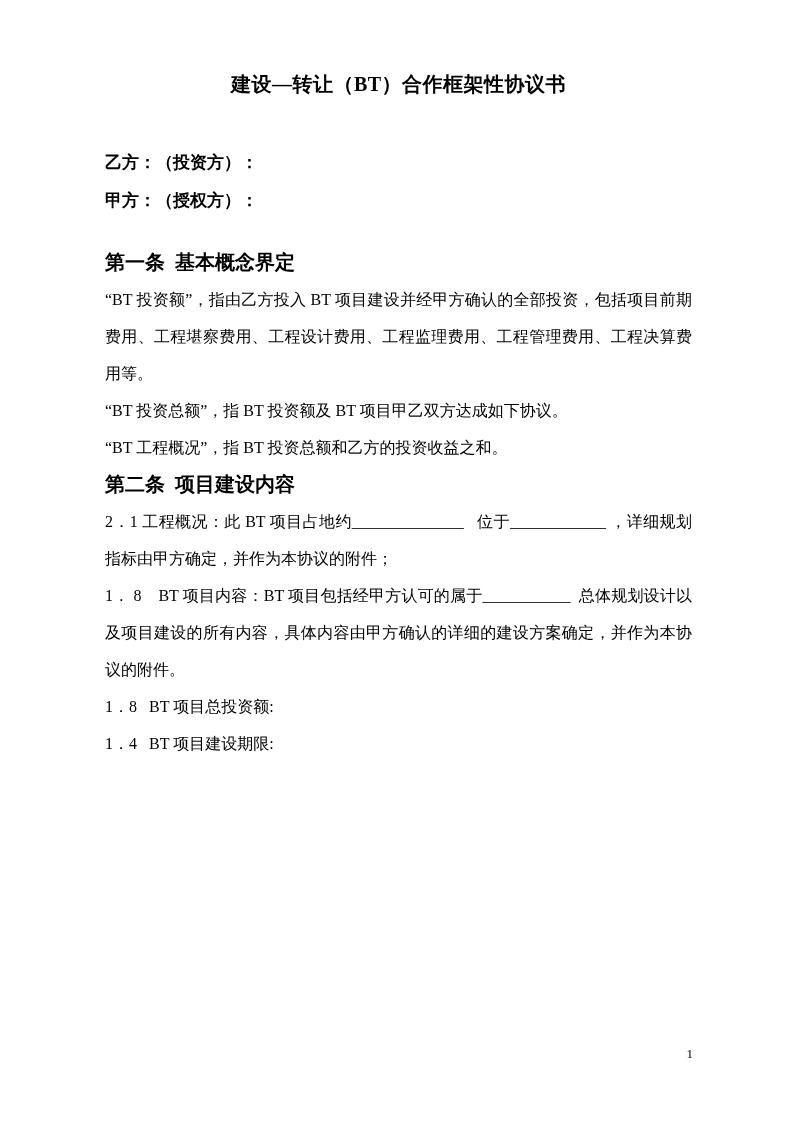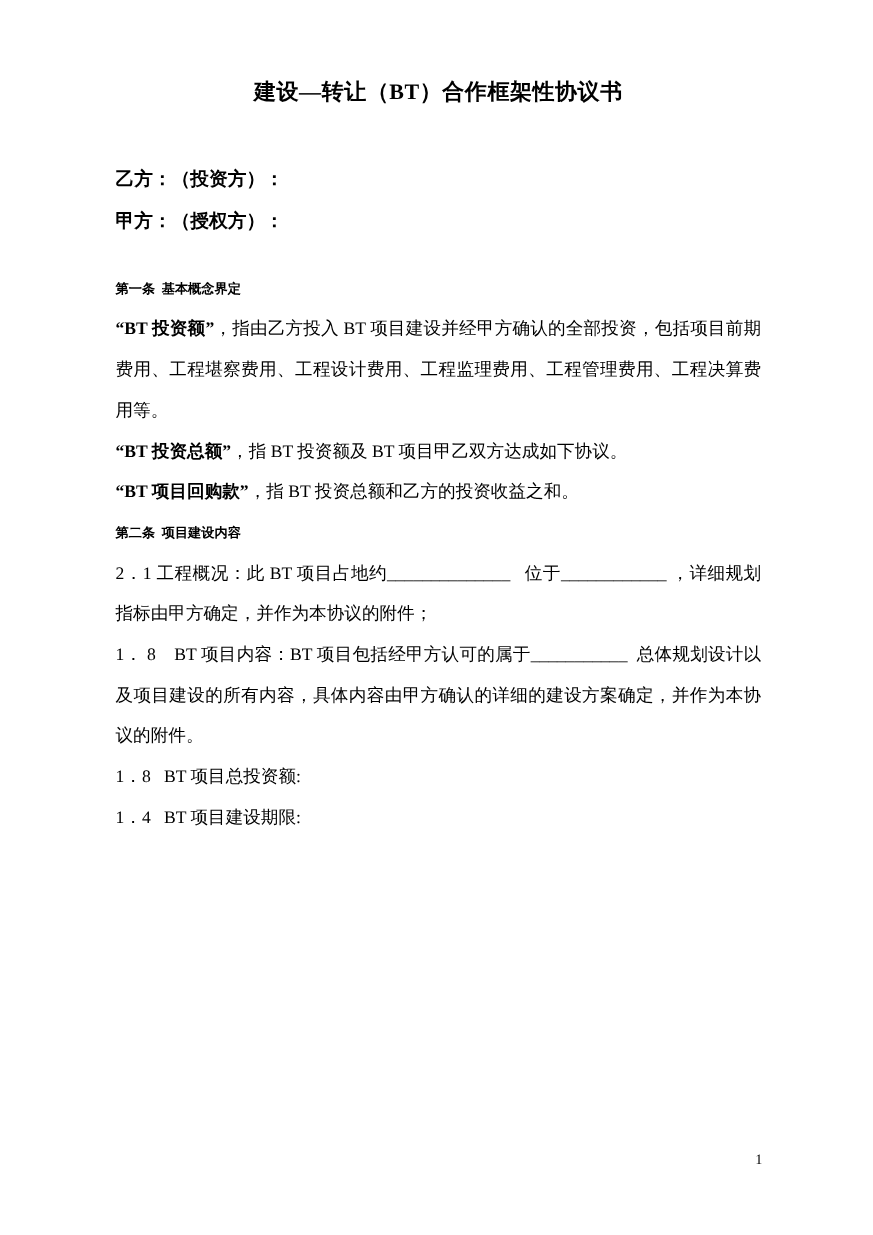--- a/index.html
+++ b/index.html
@@ -41,30 +41,30 @@
     text-align: justify;
     white-space: pre-wrap;
     word-break: break-all;
   }
   .intro {
     margin-top: 28px;
     text-indent: 2em;
   }
   .article-heading {
     margin: 0;
-    font-size: 12px;
+    font-size: 20px;
     font-weight: bold;
     line-height: 37px;
     white-space: pre-wrap;
   }
   .article-heading.first {
     margin-top: 24px;
   }
   .def-lead {
-    font-weight: bold;
+    font-weight: normal;
   }
   .page-number {
     position: absolute;
     top: 1036px;
     right: 101px;
     font-size: 13px;
     line-height: 16px;
   }
 </style>
 </head>
@@ -78,21 +78,21 @@
 
   <p class="party">甲方：（授权方）：</p>
 
 
   <h2 class="article-heading first">第一条  基本概念界定</h2>
 
   <p class="body-para"><span class="def-lead">“BT 投资额”</span><span>，指由乙方投入 BT 项目建设并经甲方确认的全部投资，包括项目前期费用、工程堪察费用、工程设计费用、工程监理费用、工程管理费用、工程决算费用等。</span></p>
 
   <p class="body-para"><span class="def-lead">“BT 投资总额”</span><span>，指 BT 投资额及 BT 项目甲乙双方达成如下协议。</span></p>
 
-  <p class="body-para"><span class="def-lead">“BT 项目回购款”</span><span>，指 BT 投资总额和乙方的投资收益之和。</span></p>
+  <p class="body-para"><span class="def-lead">“BT 工程概况”</span><span>，指 BT 投资总额和乙方的投资收益之和。</span></p>
 
   <h2 class="article-heading">第二条  项目建设内容</h2>
 
   <p class="body-para">2．1 工程概况：此 BT 项目占地约______________   位于____________ ，详细规划指标由甲方确定，并作为本协议的附件；</p>
 
   <p class="body-para">1． 8    BT 项目内容：BT 项目包括经甲方认可的属于___________  总体规划设计以及项目建设的所有内容，具体内容由甲方确认的详细的建设方案确定，并作为本协议的附件。</p>
 
   <p class="body-para">1．8   BT 项目总投资额:</p>
 
   <p class="body-para">1．4   BT 项目建设期限:</p>

